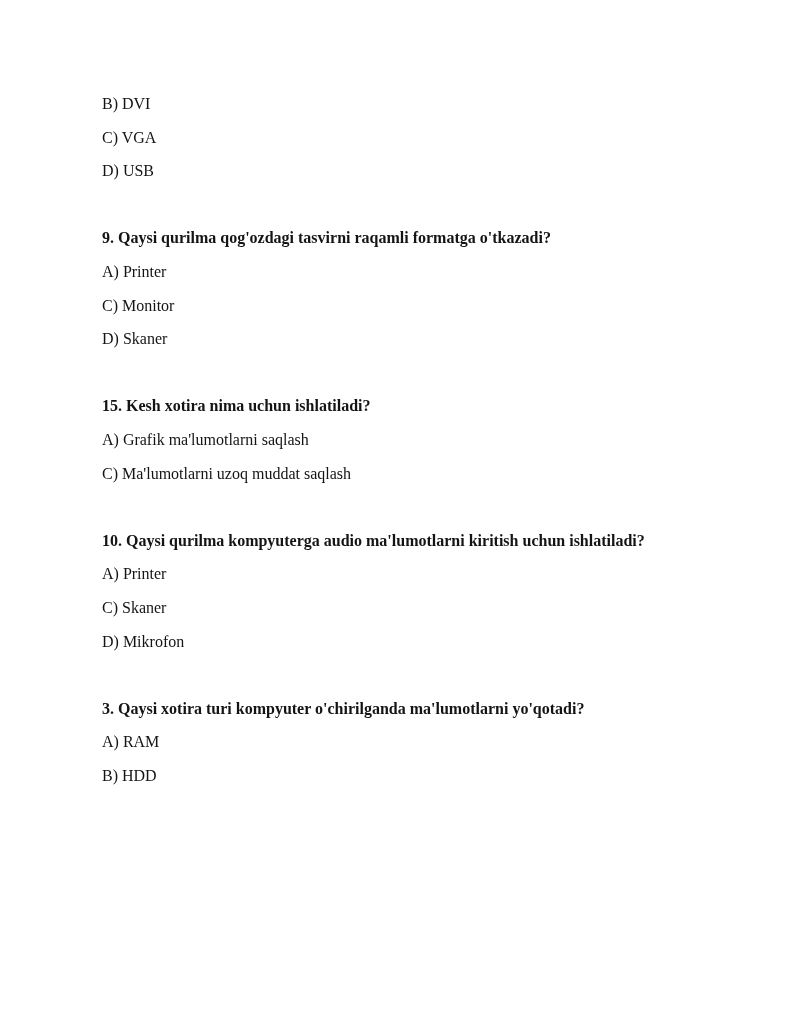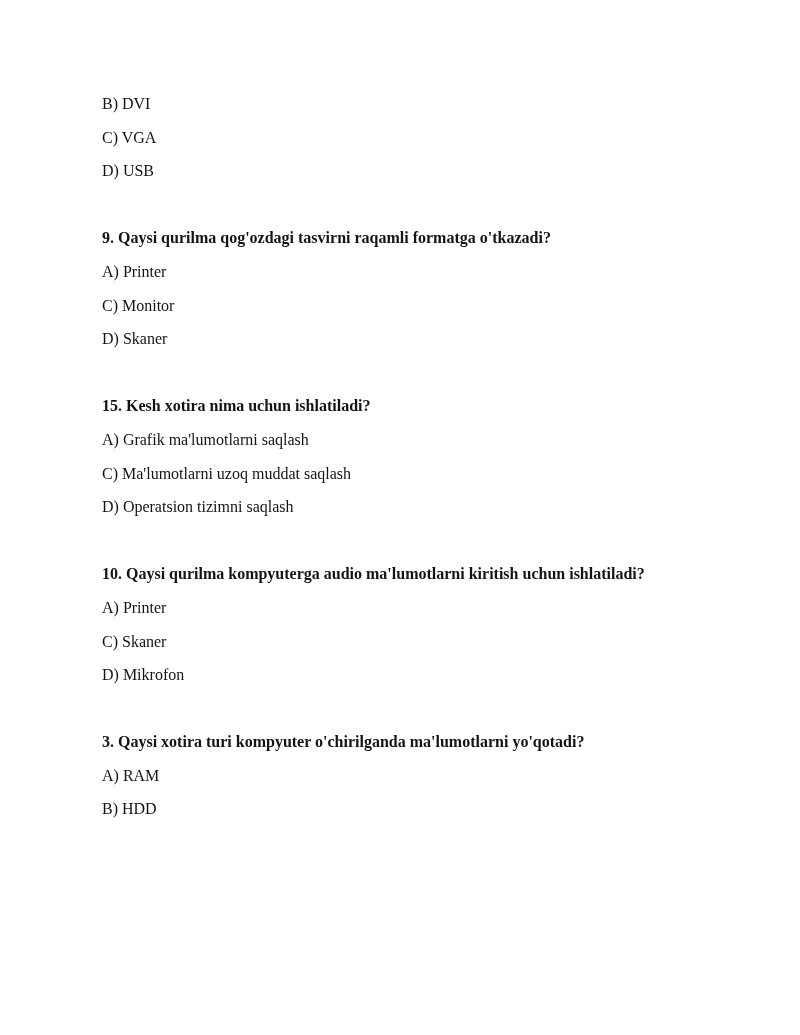--- a/index.html
+++ b/index.html
@@ -47,21 +47,20 @@
     <p class="line option">D) USB</p>
 
     <p class="line question">9. Qaysi qurilma qog'ozdagi tasvirni raqamli formatga o'tkazadi?</p>
     <p class="line option">A) Printer</p>
     <p class="line option">C) Monitor</p>
     <p class="line option">D) Skaner</p>
 
     <p class="line question">15. Kesh xotira nima uchun ishlatiladi?</p>
     <p class="line option">A) Grafik ma'lumotlarni saqlash</p>
     <p class="line option">C) Ma'lumotlarni uzoq muddat saqlash</p>
-    <p class="line option">D) Operatsion tizimni saqlash</p>
 
     <p class="line question">10. Qaysi qurilma kompyuterga audio ma'lumotlarni kiritish uchun ishlatiladi?</p>
     <p class="line option">A) Printer</p>
     <p class="line option">C) Skaner</p>
     <p class="line option">D) Mikrofon</p>
 
     <p class="line question">3. Qaysi xotira turi kompyuter o'chirilganda ma'lumotlarni yo'qotadi?</p>
     <p class="line option">A) RAM</p>
     <p class="line option">B) HDD</p>
 

